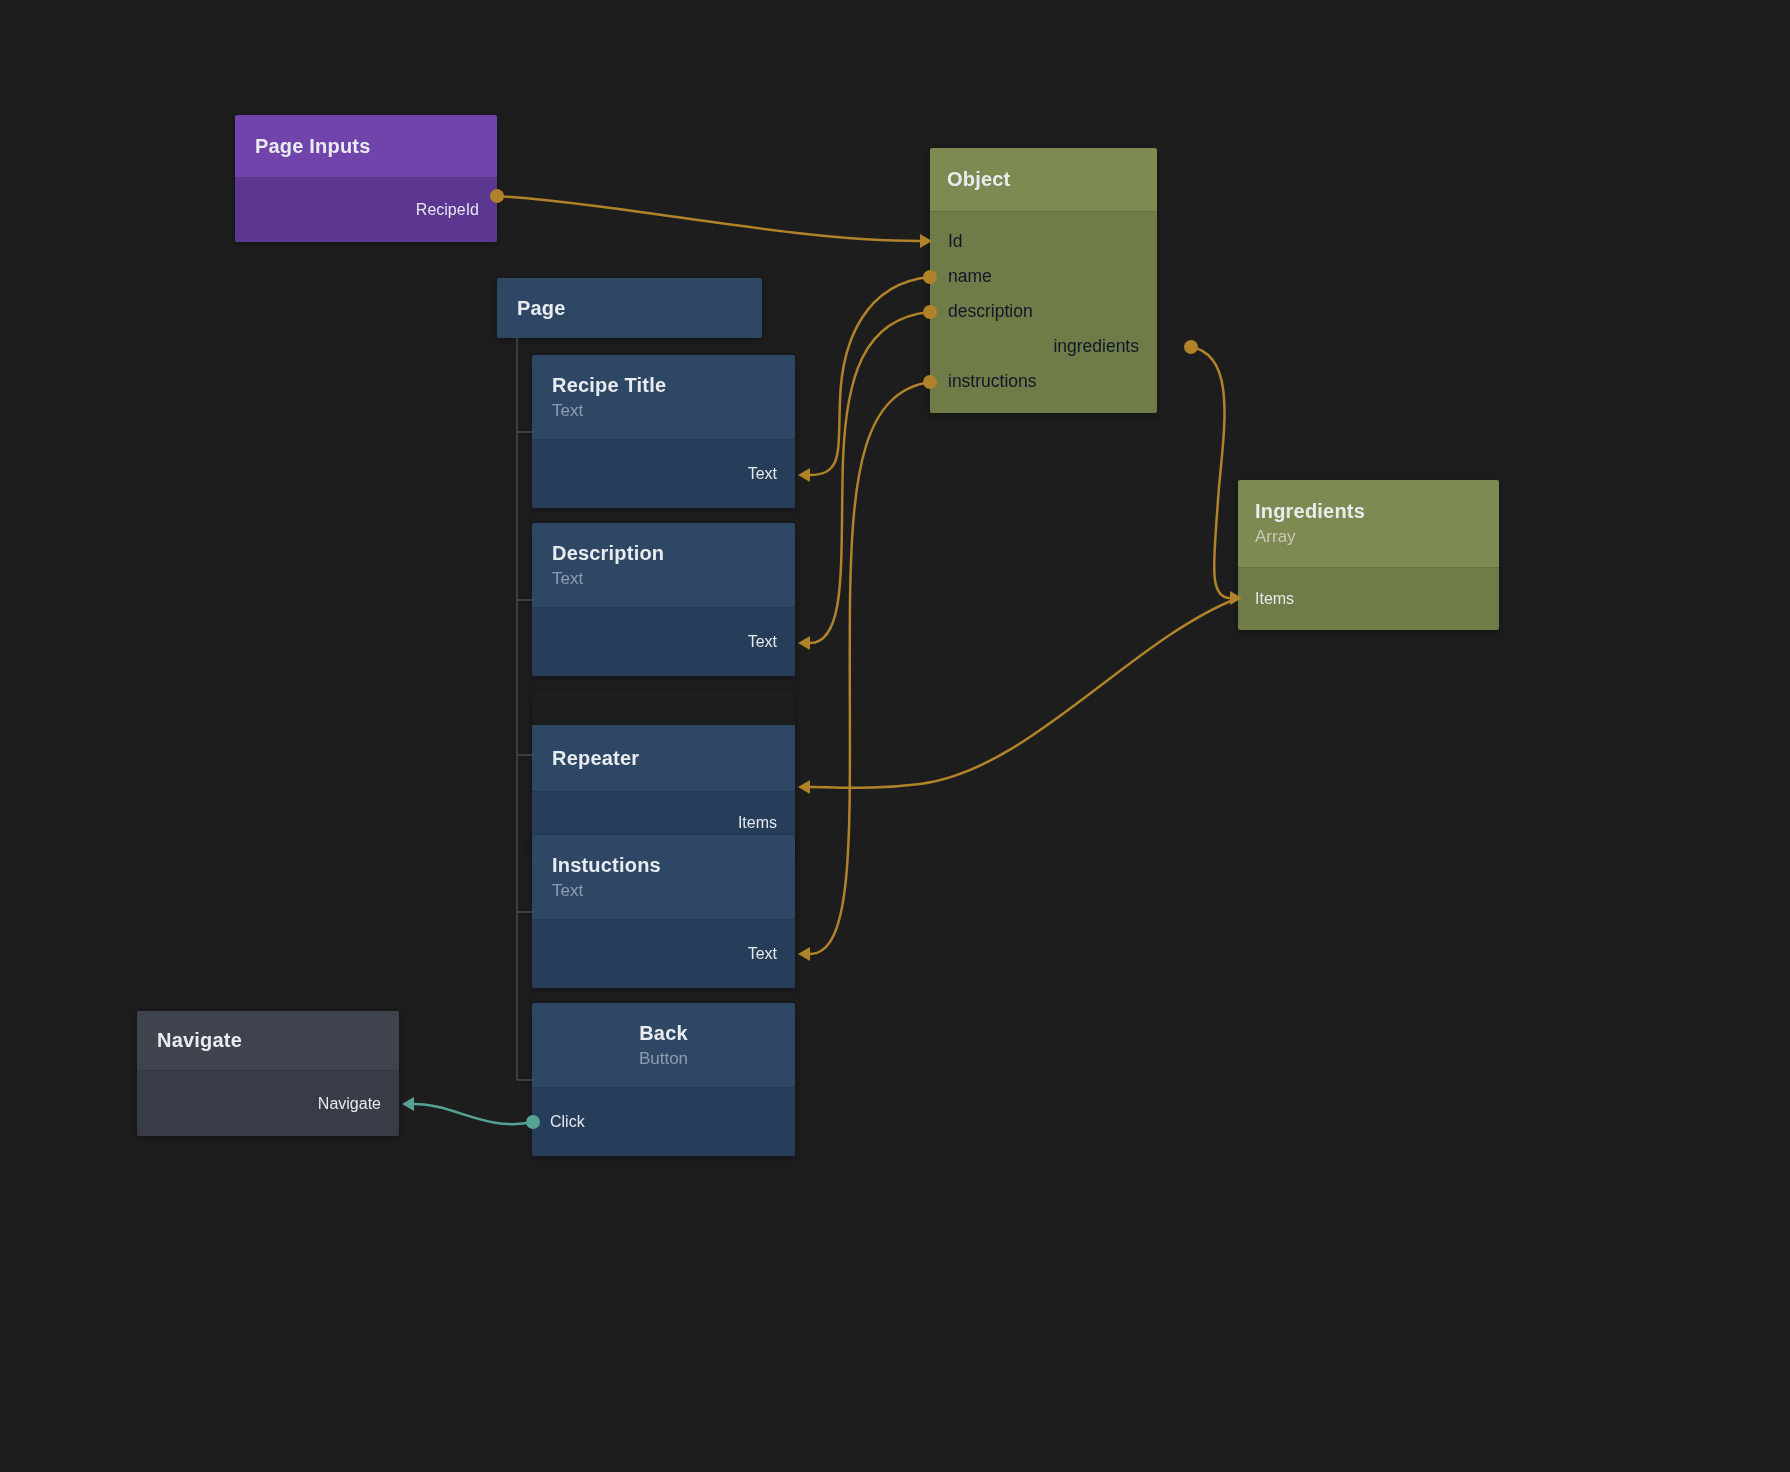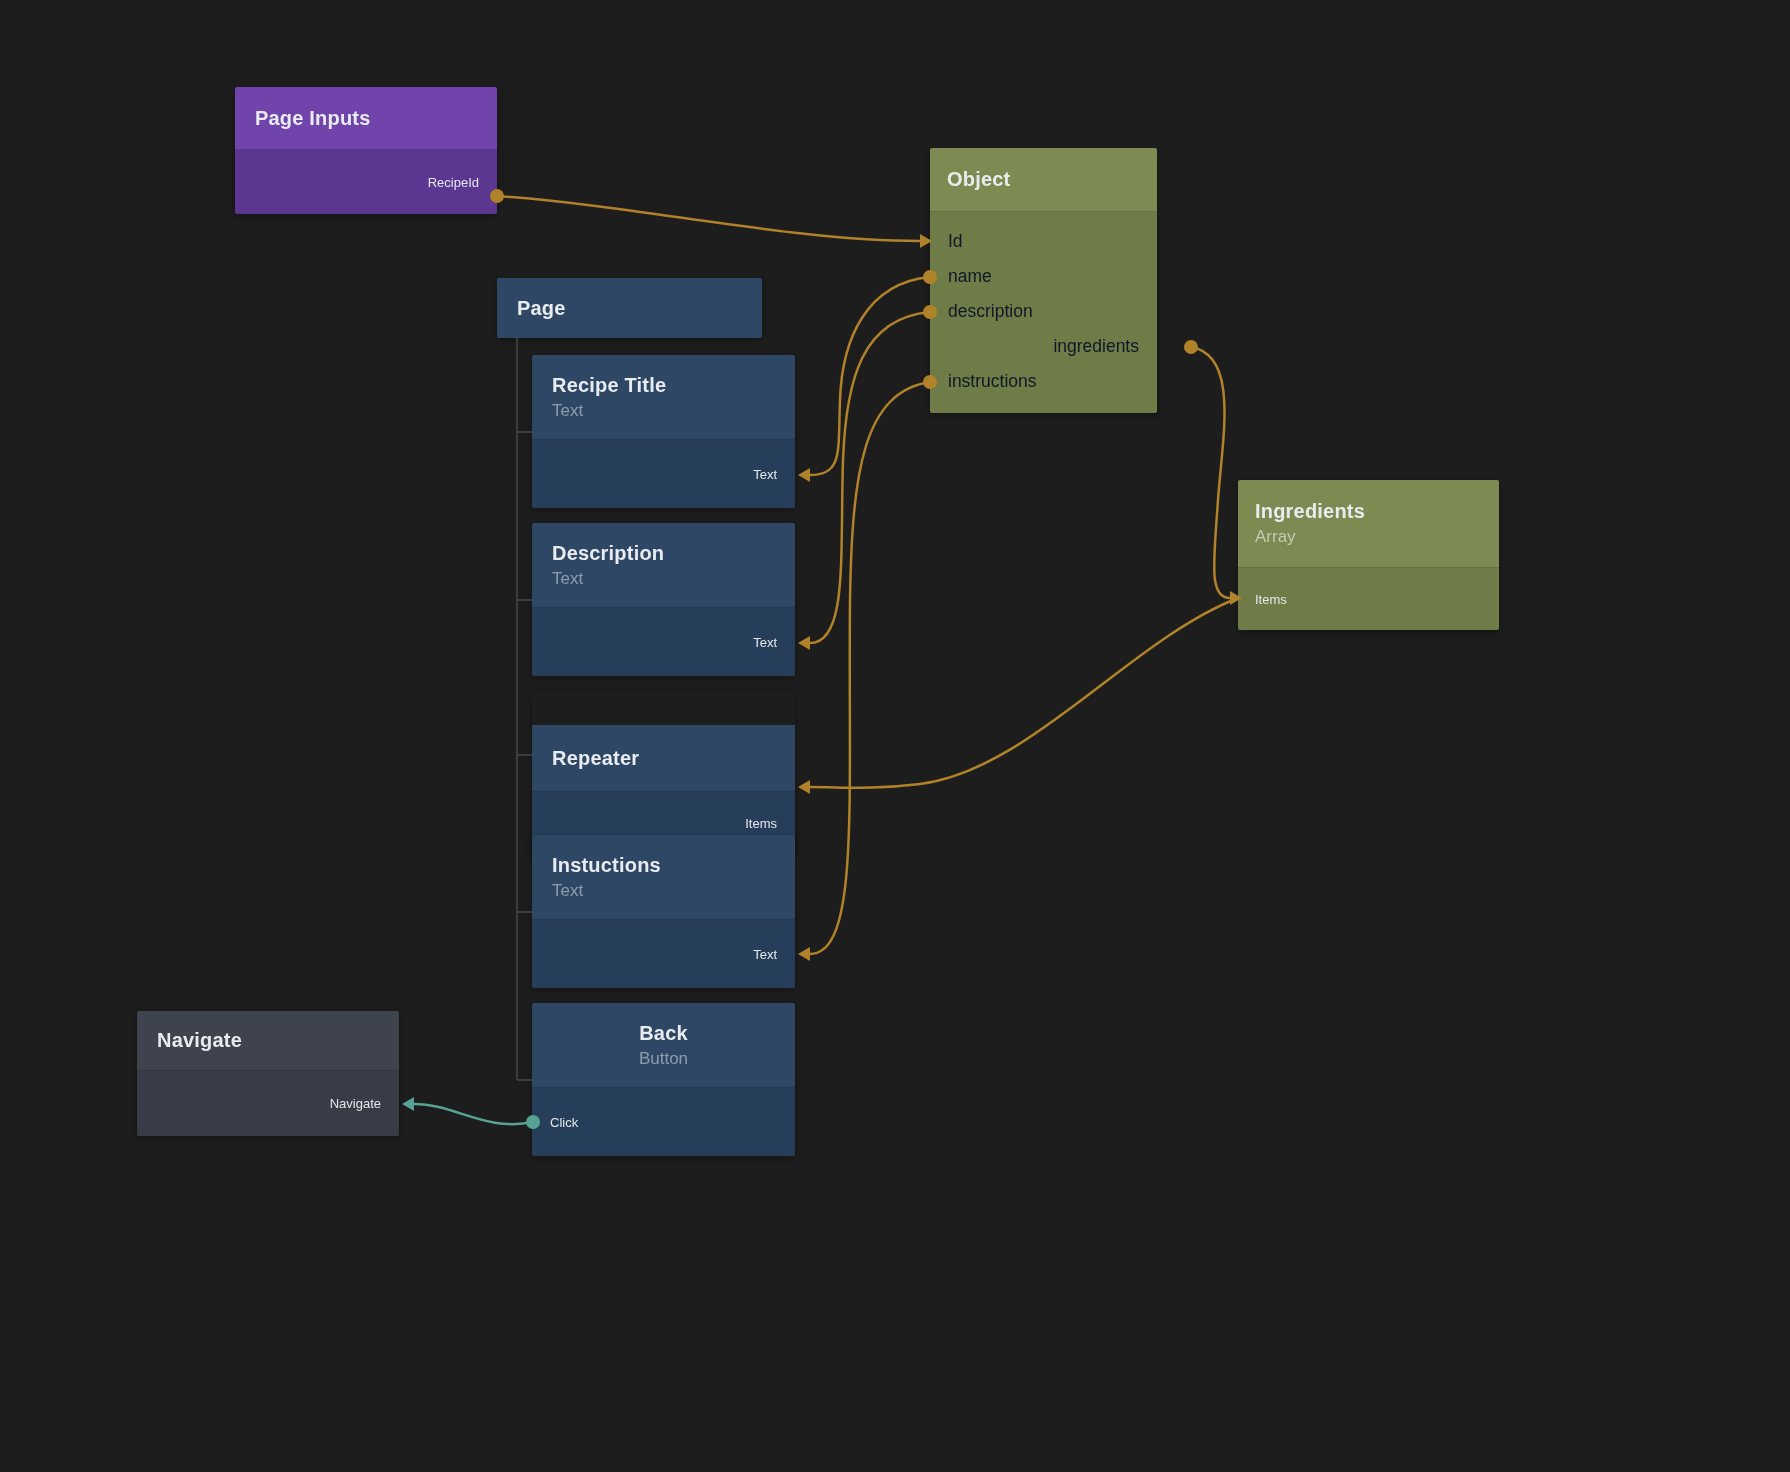--- a/index.html
+++ b/index.html
@@ -7,40 +7,40 @@
     position:relative;width:1790px;height:1472px;overflow:hidden;
     background:#1d1d1d;font-family:"Liberation Sans",sans-serif;
   }
   .node{position:absolute;color:#e9ecef;border-radius:2px;overflow:hidden;
         box-shadow:0 2px 6px rgba(0,0,0,.35);}
   .hd{display:flex;flex-direction:column;justify-content:center;padding:0 20px;
       border-bottom:1px solid rgba(0,0,0,.18);box-sizing:border-box;}
   .title{font-size:20px;font-weight:600;letter-spacing:.2px;}
   .sub{font-size:17px;font-weight:400;color:rgba(255,255,255,.45);margin-top:4px;}
   .bd{box-sizing:border-box;}
-  .port{display:flex;align-items:center;font-size:13px;color:#e4e8ec;height:100%;}
+  .port{display:flex;align-items:center;font-size:16px;color:#e4e8ec;height:100%;}
   .port.r{justify-content:flex-end;padding-right:18px;}
   .port.l{justify-content:flex-start;padding-left:18px;}
   .orow{height:35px;display:flex;align-items:center;padding:0 18px;font-size:17.5px;color:#0f172a;}
   .orow.r{justify-content:flex-end;}
 
   .purple .hd{background:#7144ab;}  .purple .bd{background:#5c3792;}
   .blue   .hd{background:#2e4765;}  .blue   .bd{background:#273e5a;}
   .green  .hd{background:#7d8a52;}  .green  .bd{background:#6f7c47;}
   .green  .sub{color:rgba(255,255,255,.55);}
   .slate  .hd{background:#3e434e;}  .slate  .bd{background:#373c47;}
 
   svg#wires{position:absolute;left:0;top:0;z-index:6;pointer-events:none;}
 </style>
 </head>
 <body>
 
 <div id="canvas">
 
-  <div class="node purple" style="left:235px;top:87px;width:262px;">
+  <div class="node purple" style="left:235px;top:115px;width:262px;">
     <div class="hd" style="height:63px;">
       <span class="title">Page Inputs</span>
     </div>
     <div class="bd" style="height:64px;">
       <div class="port r">
         <span>RecipeId</span>
       </div>
     </div>
   </div>
 

